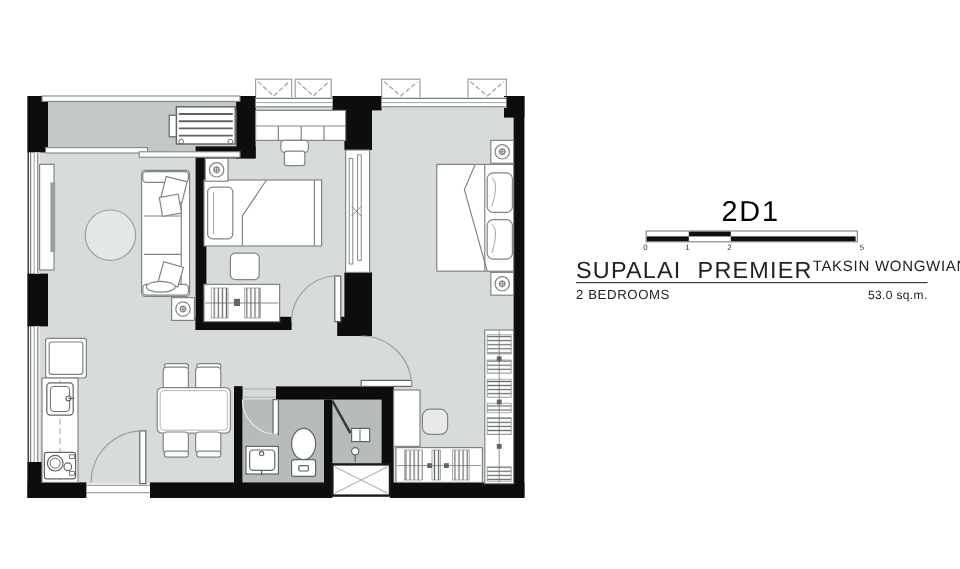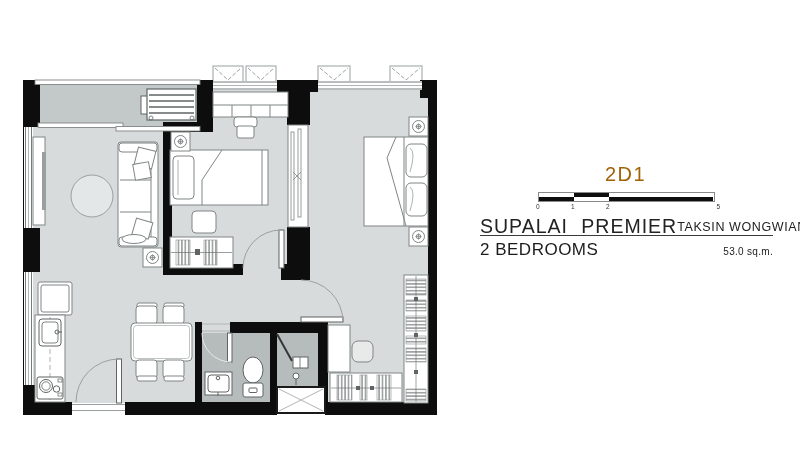--- a/index.html
+++ b/index.html
@@ -3,37 +3,37 @@
 <meta charset="utf-8">
 <style>
   html,body{margin:0;padding:0;background:#ffffff;width:800px;height:474px;overflow:hidden;
             font-family:"Liberation Sans", sans-serif;color:#1c1c1c;}
   .stage{position:relative;width:800px;height:474px;background:#fff;}
   .plan-svg{position:absolute;left:0;top:0;}
 
   
   .title-block{position:absolute;left:480px;top:163px;width:293px;height:110px;}
   .unit-type{position:absolute;left:58px;top:0;width:175px;text-align:center;
-             font-size:20px;letter-spacing:1.5px;color:#a16207;}
+             font-size:24px;letter-spacing:1.5px;color:#000000;}
   .scalebar{position:absolute;left:58px;top:29px;width:175px;height:8px;
             border:1px solid #8a8a8a;background:#fff;}
   .scalebar .seg{position:absolute;background:#0e0e0e;}
   .scalebar .s1{left:0;bottom:0;width:35px;height:4px;}
   .scalebar .s2{left:35px;top:0;width:35px;height:4px;}
   .scalebar .s3{left:70px;bottom:0;width:104px;height:4px;}
   .sb-tick{position:absolute;top:40px;font-size:6.5px;color:#333;width:10px;}
   .t0{left:56px;} .t1{left:91px;} .t2{left:126px;} .t5{left:230px;text-align:right;}
   .proj-row{position:absolute;left:0;top:52px;width:293px;display:flex;
-            justify-content:space-between;align-items:center;}
+            justify-content:space-between;align-items:flex-start;}
   .proj{font-size:19.5px;letter-spacing:1px;word-spacing:7px;color:#222;white-space:nowrap;}
   .loc{font-size:12.5px;letter-spacing:.6px;color:#222;white-space:nowrap;}
   .rule{position:absolute;left:0;top:72px;width:293px;border-top:1.5px solid #3a3a3a;}
   .spec-row{position:absolute;left:0;top:77px;width:293px;display:flex;
             justify-content:space-between;align-items:baseline;}
-  .spec-row .beds{font-size:17px;letter-spacing:.5px;}
+  .spec-row .beds{font-size:11px;letter-spacing:.5px;}
   .spec-row .area{font-size:10px;letter-spacing:.3px;}
 </style>
 </head>
 <body>
 
 <div class="stage">
 
 <svg class="plan-svg" width="800" height="474" viewBox="0 0 800 474">
   <defs>
     <pattern id="hv" width="3.4" height="8" patternUnits="userSpaceOnUse">

